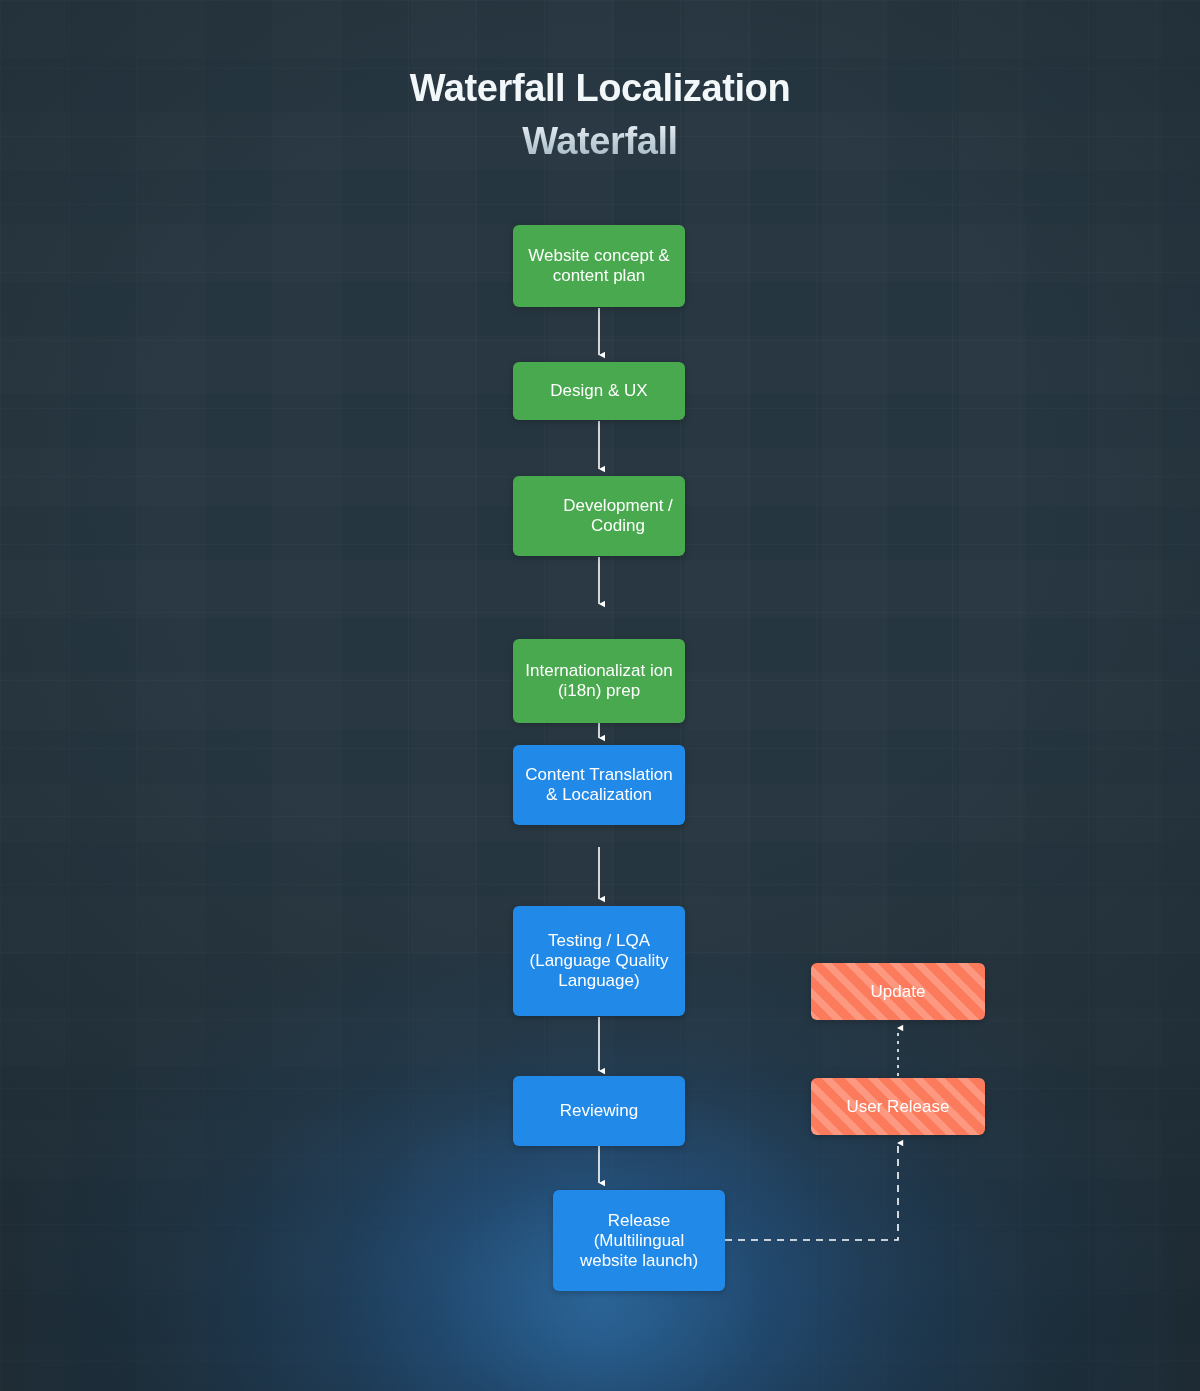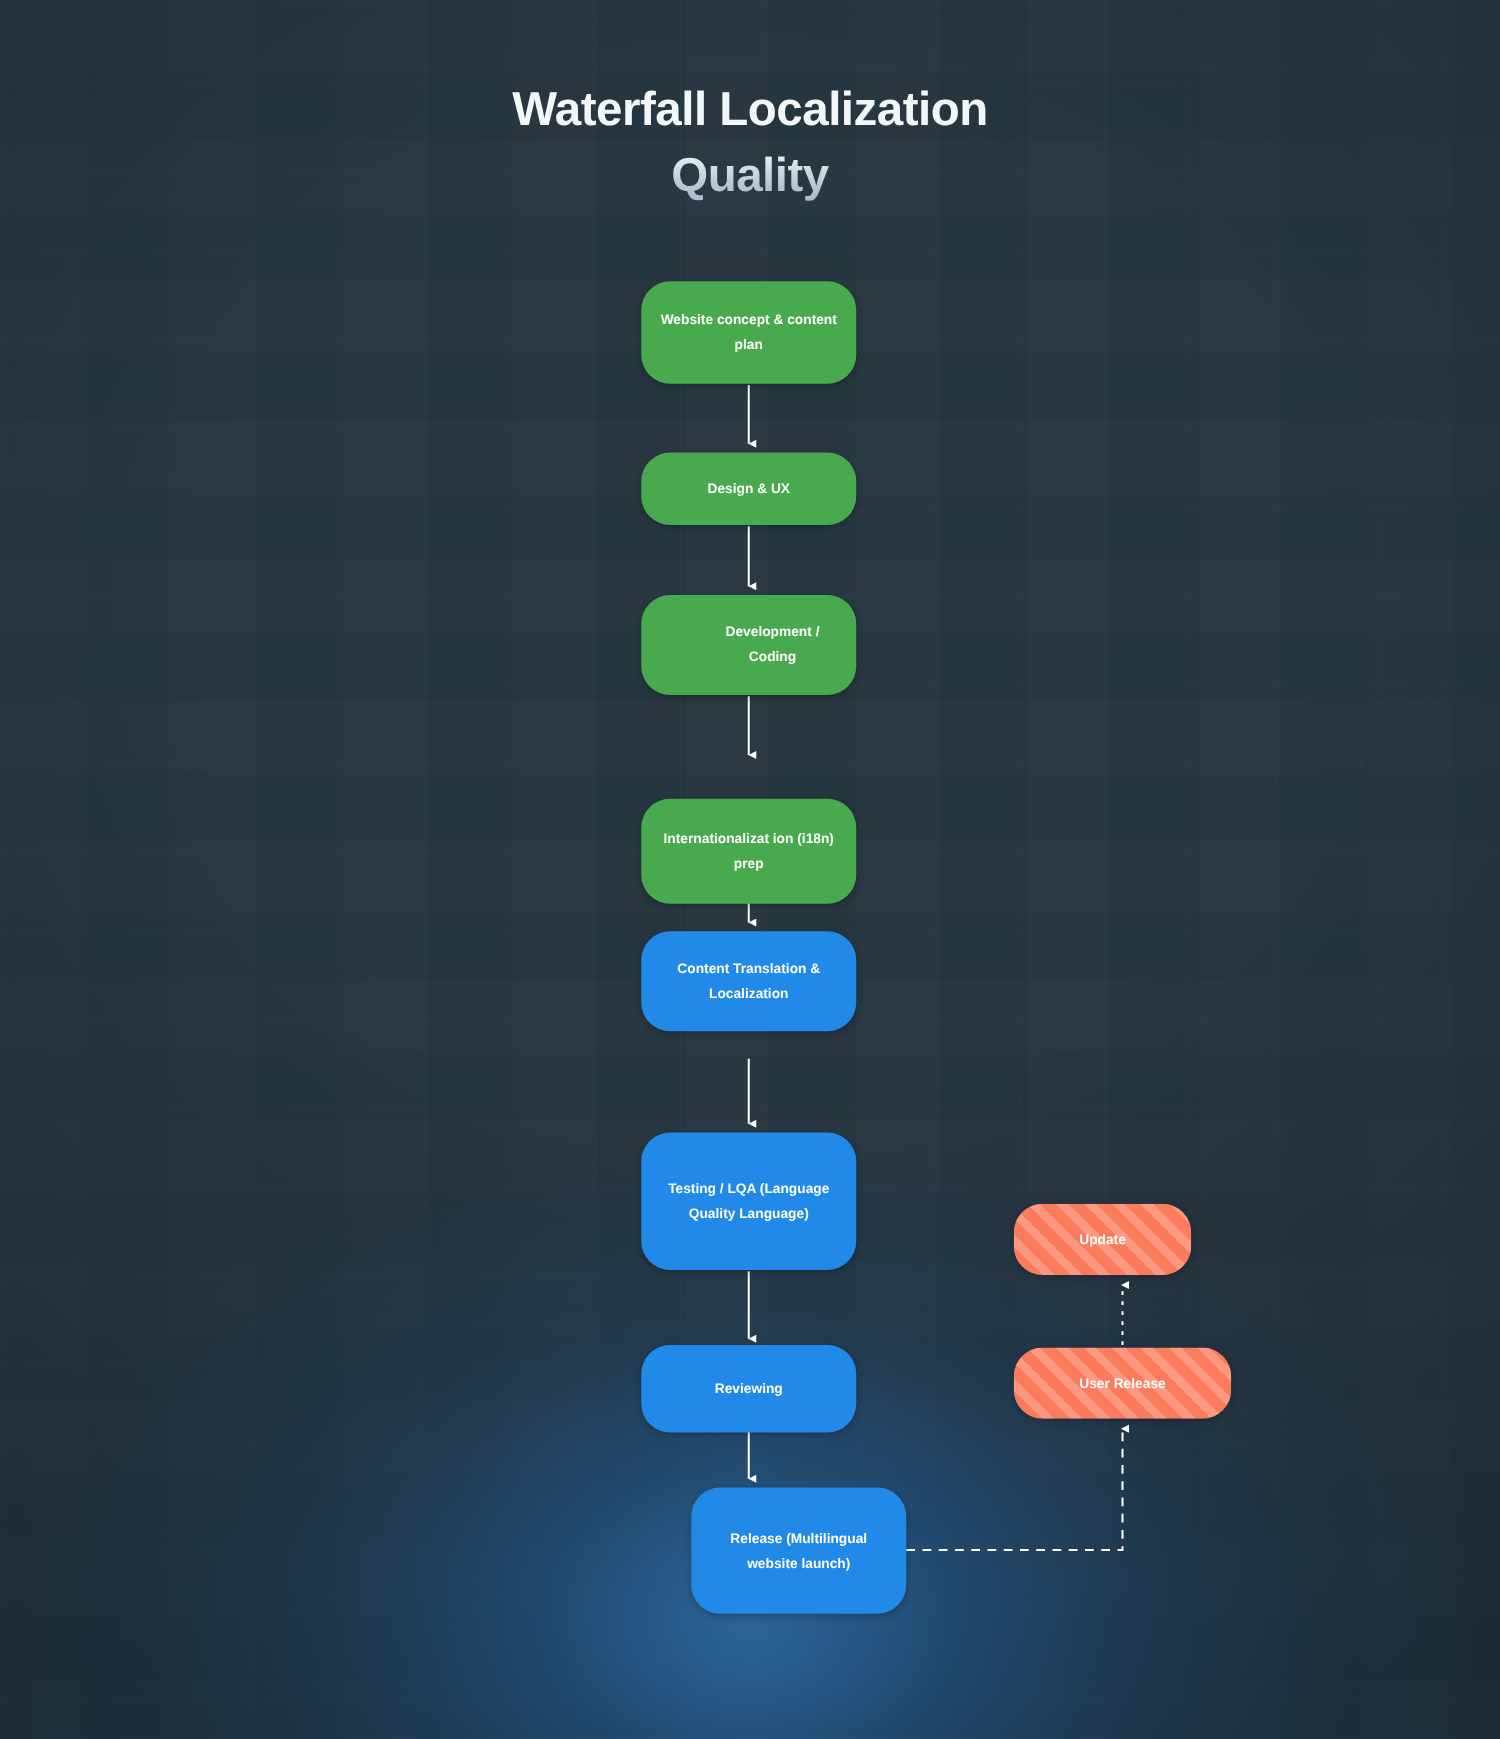--- a/index.html
+++ b/index.html
@@ -73,28 +73,27 @@
   .title .l2{
     display:block;
     background:linear-gradient(180deg,#eef4f8 10%,#b9c9d4 60%,#9fb3c0 100%);
     -webkit-background-clip:text; background-clip:text;
     color:transparent;
   }
 
   
   .node{
     position:absolute;
-    border-radius:23px;
+    border-radius:6px;
     display:flex; align-items:center; justify-content:center;
     text-align:center;
     color:#ffffff;
-    font-size:11px; line-height:20px;
+    font-size:17px; line-height:20px;
     padding:6px 10px;
     box-shadow:0 2px 6px rgba(0,0,0,.22);
-    font-weight:bold;
   }
   .node.green{ background:#49a94e; }
   .node.blue{ background:#2189e8; }
   .node.orange{
     background-color:#fd7b5d;
     background-image:repeating-linear-gradient(45deg,
         rgba(255,255,255,0.22) 0px,
         rgba(255,255,255,0.22) 7px,
         rgba(255,255,255,0) 7px,
         rgba(255,255,255,0) 16px);
@@ -109,21 +108,21 @@
 <body>
 
 <div class="bg-grid"></div>
 <div class="bg-blocks"></div>
 <div class="bg-glow"></div>
 <div class="bg-glow2"></div>
 <div class="bg-vignette"></div>
 
 <h1 class="title">
   <span class="l1">Waterfall Localization</span>
-  <span class="l2">Quality</span>
+  <span class="l2">Waterfall</span>
 </h1>
 
 <div class="conn" style="left:0;top:0;width:1200px;height:1391px;">
   <svg width="1200" height="1391" viewBox="0 0 1200 1391">
     <defs>
       <marker id="ah" markerWidth="8" markerHeight="8" refX="3.2" refY="6.6" orient="auto" markerUnits="userSpaceOnUse">
         <path d="M0,0.6 L6.4,0.6 L3.2,6.8 Z" fill="#ffffff"></path>
       </marker>
       <marker id="ahu" markerWidth="8" markerHeight="8" refX="3.2" refY="1.2" orient="auto" markerUnits="userSpaceOnUse">
         <path d="M3.2,0 L6.4,6.4 L0,6.4 Z" fill="#ffffff"></path>
@@ -171,19 +170,19 @@
 </div>
 
 <div class="node blue" style="left:513px;top:1076px;width:172px;height:70px;">
   <span>Reviewing</span>
 </div>
 
 <div class="node blue" style="left:513px;top:1190px;width:172px;height:101px;margin-left:40px;">
   <span>Release (Multilingual website launch)</span>
 </div>
 
-<div class="node orange" style="left:811px;top:963px;width:142px;height:57px;">
+<div class="node orange" style="left:811px;top:963px;width:174px;height:57px;">
   <span>Update</span>
 </div>
 
 <div class="node orange" style="left:811px;top:1078px;width:174px;height:57px;">
   <span>User Release</span>
 </div>
 
 </body></html>

